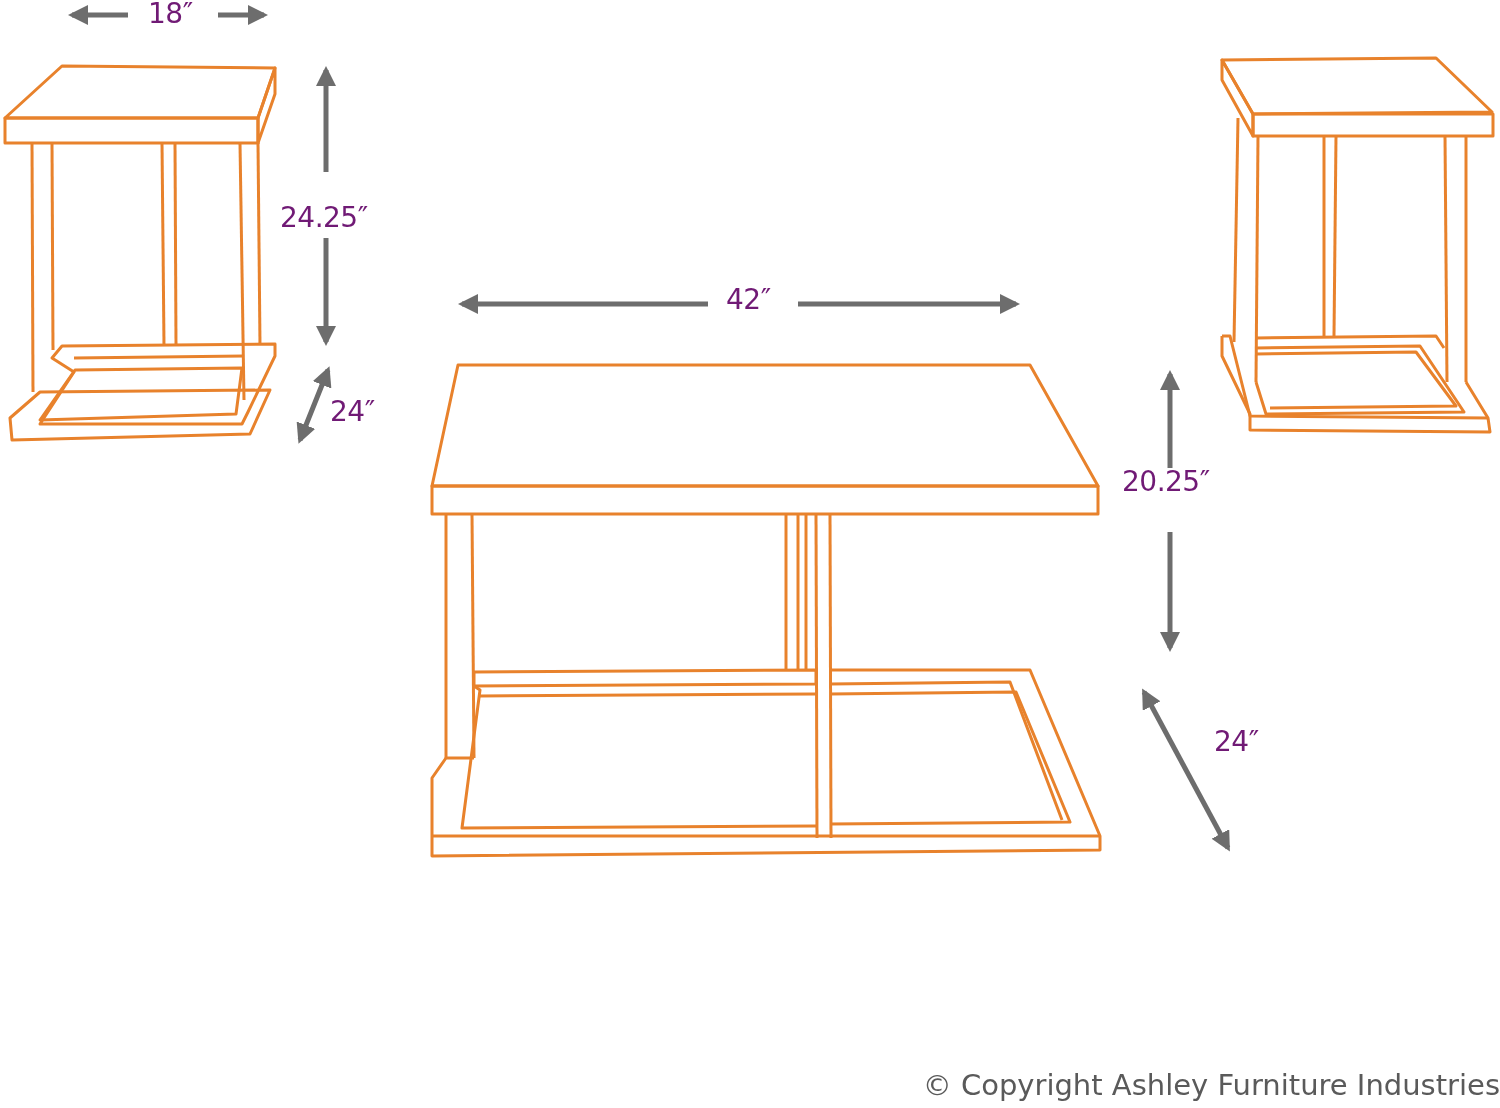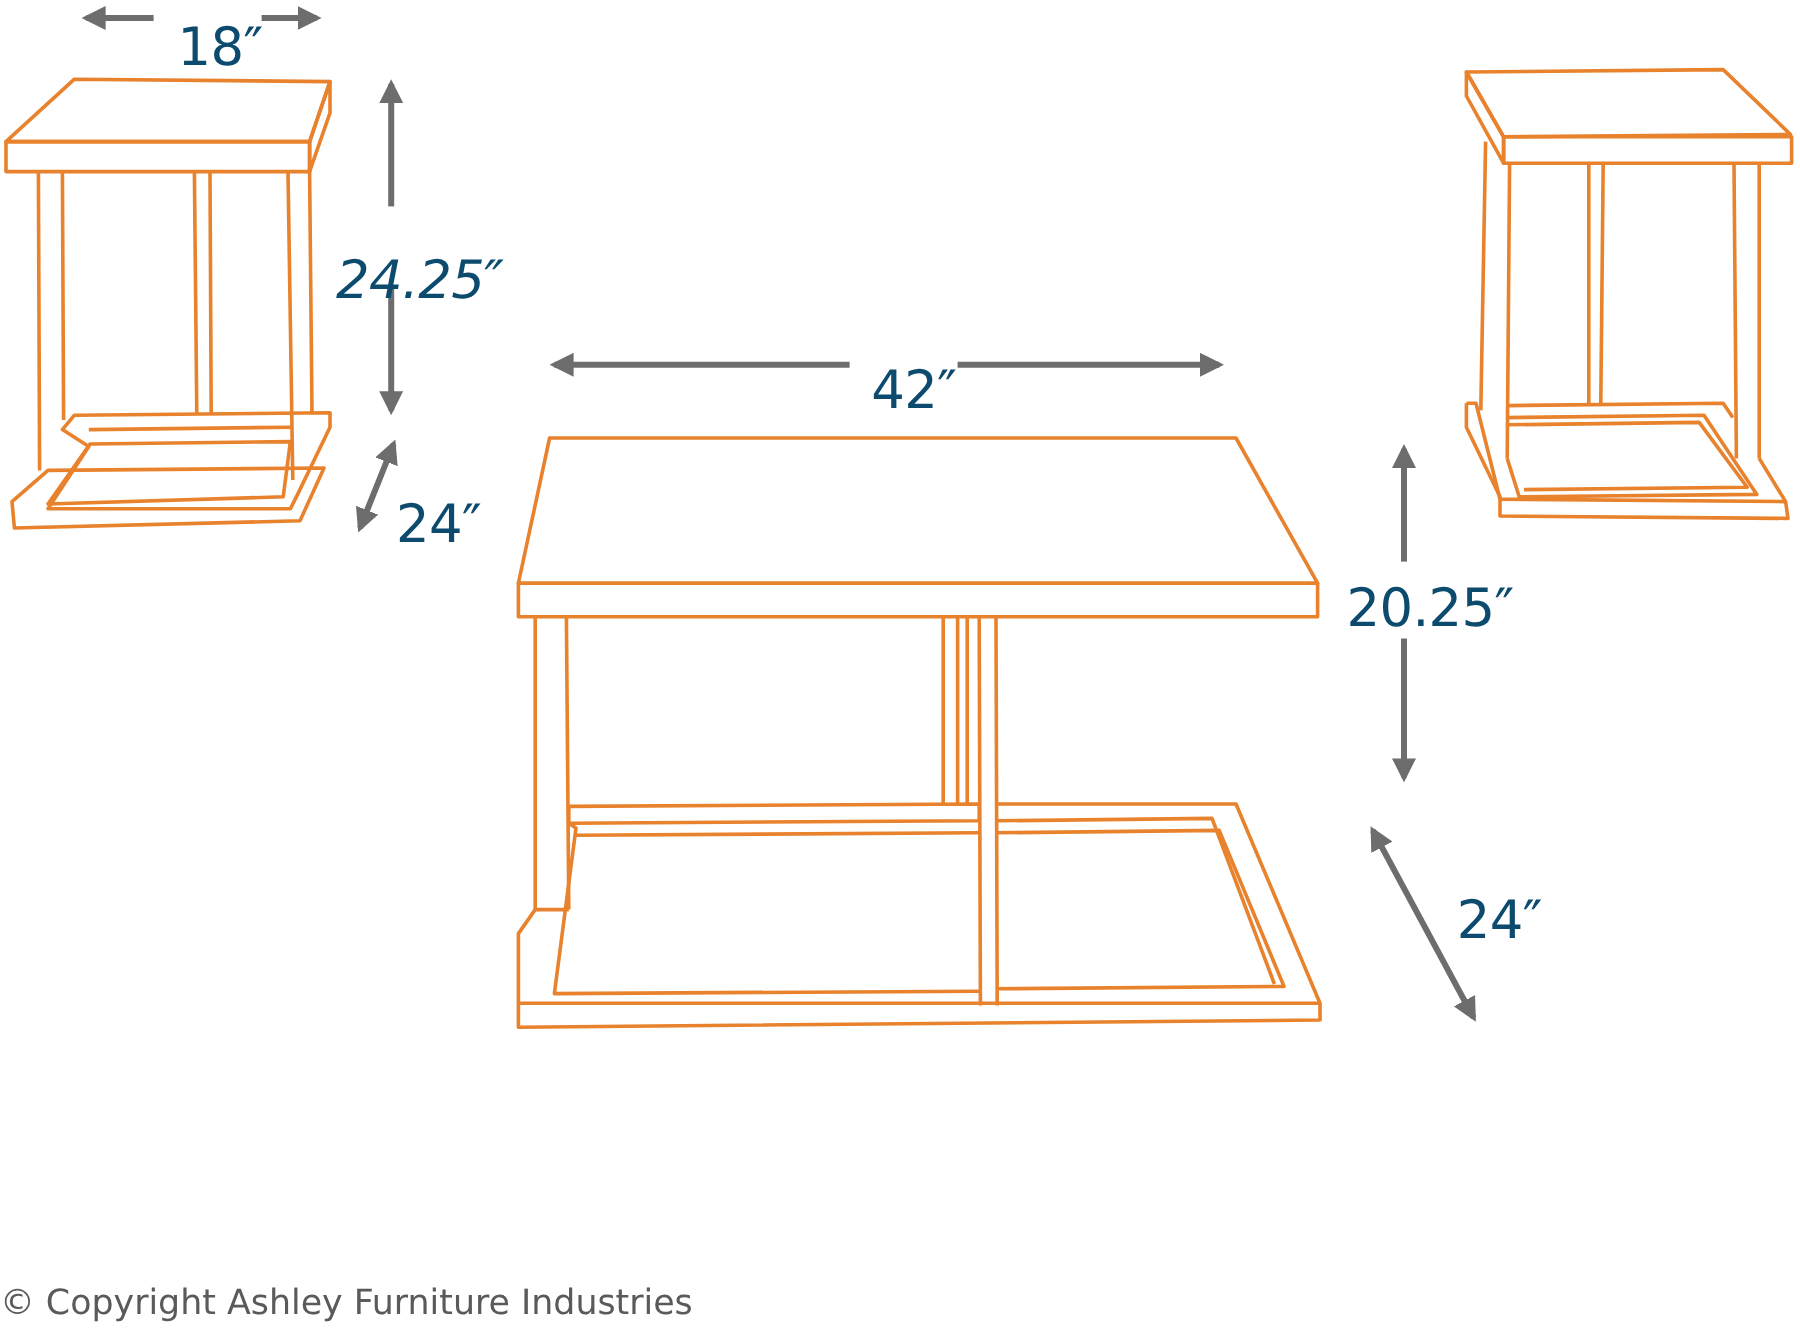--- a/index.html
+++ b/index.html
@@ -1,19 +1,19 @@
 <!DOCTYPE html>
 <html><head>
 <meta charset="utf-8">
 <style>
   html, body { margin:0; padding:0; background:#ffffff; }
   body { width:1500px; height:1108px; position:relative; overflow:hidden; font-family:"Liberation Sans", sans-serif; }
   svg.canvas { position:absolute; left:0; top:0; width:1500px; height:1108px; }
-  .lbl { position:absolute; color:#0c4a6e; font-family:"DejaVu Sans", sans-serif; font-size:44px; line-height:1; white-space:nowrap; letter-spacing:-0.5px;margin-top:18px; }
-  .copy { position:absolute; left:0; width:1500px; top:1068px; text-align:left; color:#5a5a5a; font-family:"DejaVu Sans", sans-serif; font-size:29px; }
+  .lbl { position:absolute; color:#701a75; font-family:"DejaVu Sans", sans-serif; font-size:28px; line-height:1; white-space:nowrap; letter-spacing:-0.5px; }
+  .copy { position:absolute; left:0; width:1500px; top:1068px; text-align:right; color:#5a5a5a; font-family:"DejaVu Sans", sans-serif; font-size:29px; }
 </style>
 </head>
 <body>
 
 <svg class="canvas" viewBox="0 0 1500 1108" xmlns="http://www.w3.org/2000/svg">
   <defs>
     <marker id="ah" viewBox="0 0 10 10" refX="8" refY="5" markerWidth="4" markerHeight="4" orient="auto-start-reverse">
       <path d="M0,0 L10,5 L0,10 z" fill="#6d6d6d"></path>
     </marker>
   </defs>
@@ -78,19 +78,19 @@
     <line x1="300" y1="440" x2="328" y2="370" marker-start="url(#ah)" marker-end="url(#ah)"></line>
     <line x1="708" y1="304" x2="462" y2="304" marker-end="url(#ah)"></line>
     <line x1="798" y1="304" x2="1016" y2="304" marker-end="url(#ah)"></line>
     <line x1="1170" y1="468" x2="1170" y2="374" marker-end="url(#ah)"></line>
     <line x1="1170" y1="532" x2="1170" y2="648" marker-end="url(#ah)"></line>
     <line x1="1144" y1="692" x2="1228" y2="848" marker-start="url(#ah)" marker-end="url(#ah)"></line>
   </g>
 </svg>
 
 <div class="lbl" style="left:148px; top:0px;">18″</div>
-<div class="lbl" style="left:280px; top:194px;font-style:italic;">24.25″</div>
+<div class="lbl" style="left:280px; top:204px;">24.25″</div>
 <div class="lbl" style="left:330px; top:398px;">24″</div>
 <div class="lbl" style="left:726px; top:286px;">42″</div>
 <div class="lbl" style="left:1122px; top:468px;">20.25″</div>
 <div class="lbl" style="left:1214px; top:728px;">24″</div>
 
 <div class="copy">© Copyright Ashley Furniture Industries</div>
 
 </body></html>

